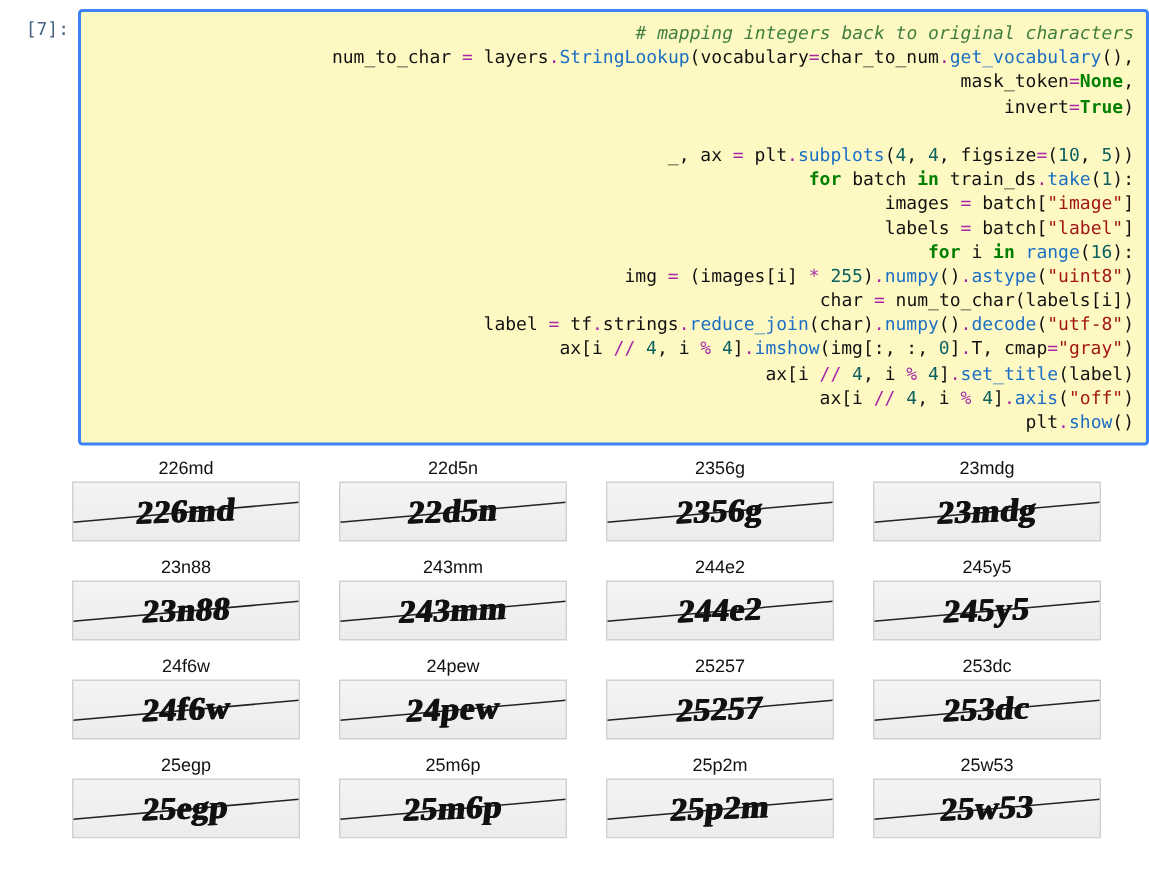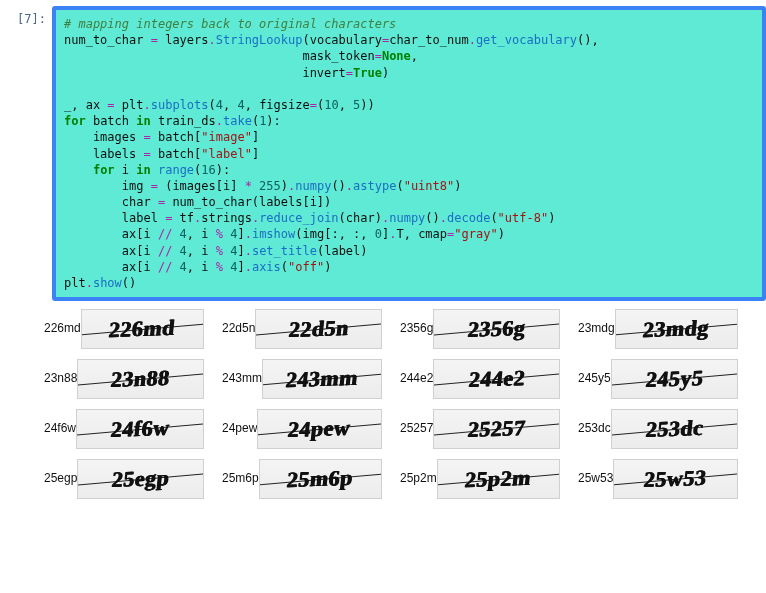--- a/index.html
+++ b/index.html
@@ -18,27 +18,28 @@
     width: 44px;
     min-width: 44px;
     text-align: right;
     padding: 6px 6px 0 2px;
     color: #4b6584;
     font-family: monospace;
     font-size: 12px;
   }
   .code-area {
     flex: 1;
-    background: #5eead4;
-    border: 4px solid #3b82f6;
+    background: #fef9c3;
+    border: 2px solid #3b82f6;
     border-radius: 3px;
     padding: 6px 8px;
     white-space: pre;
     line-height: 1.35;
     overflow-x: auto;
+    text-align: right;
   }
   
   .c  { color: #3f7f3f; font-style: italic; } 
   .op { color: #a727a7; }
   .kw { color: #007f00; font-weight: bold; }
   .fn { color: #1a6ec4; }
   .nm { color: #111; }
   .pn { color: #111; }
   .nb { color: #0b6060; }
   .st { color: #a21515; }
@@ -49,21 +50,21 @@
   }
   .grid {
     display: grid;
     grid-template-columns: repeat(4, 160px);
     column-gap: 18px;
     row-gap: 10px;
     justify-content: start;
   }
   .plot-cell {
     display: flex;
-    flex-direction: row;
+    flex-direction: column;
     align-items: center;
   }
   .plot-title {
     font-family: Arial, sans-serif;
     font-size: 12px;
     color: #111;
     margin-bottom: 2px;
   }
   .captcha {
     width: 150px;

